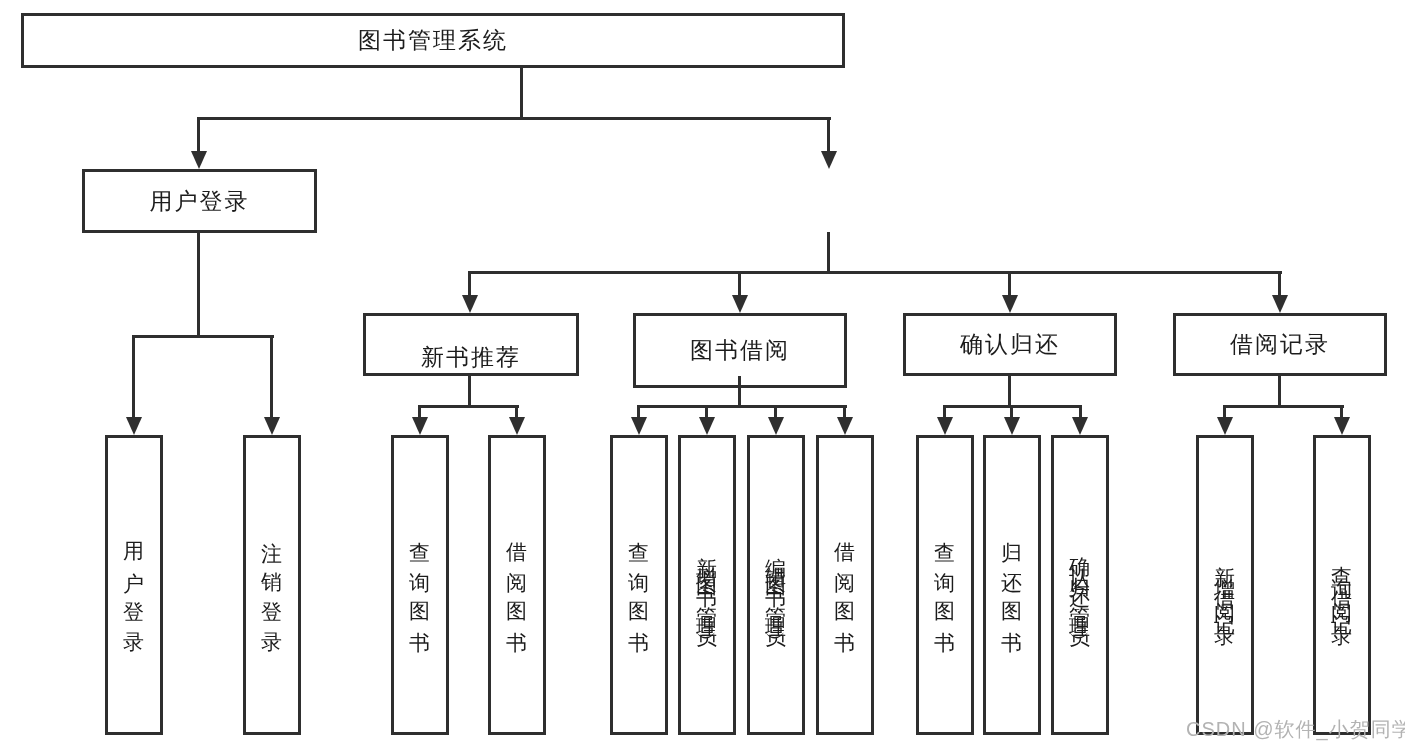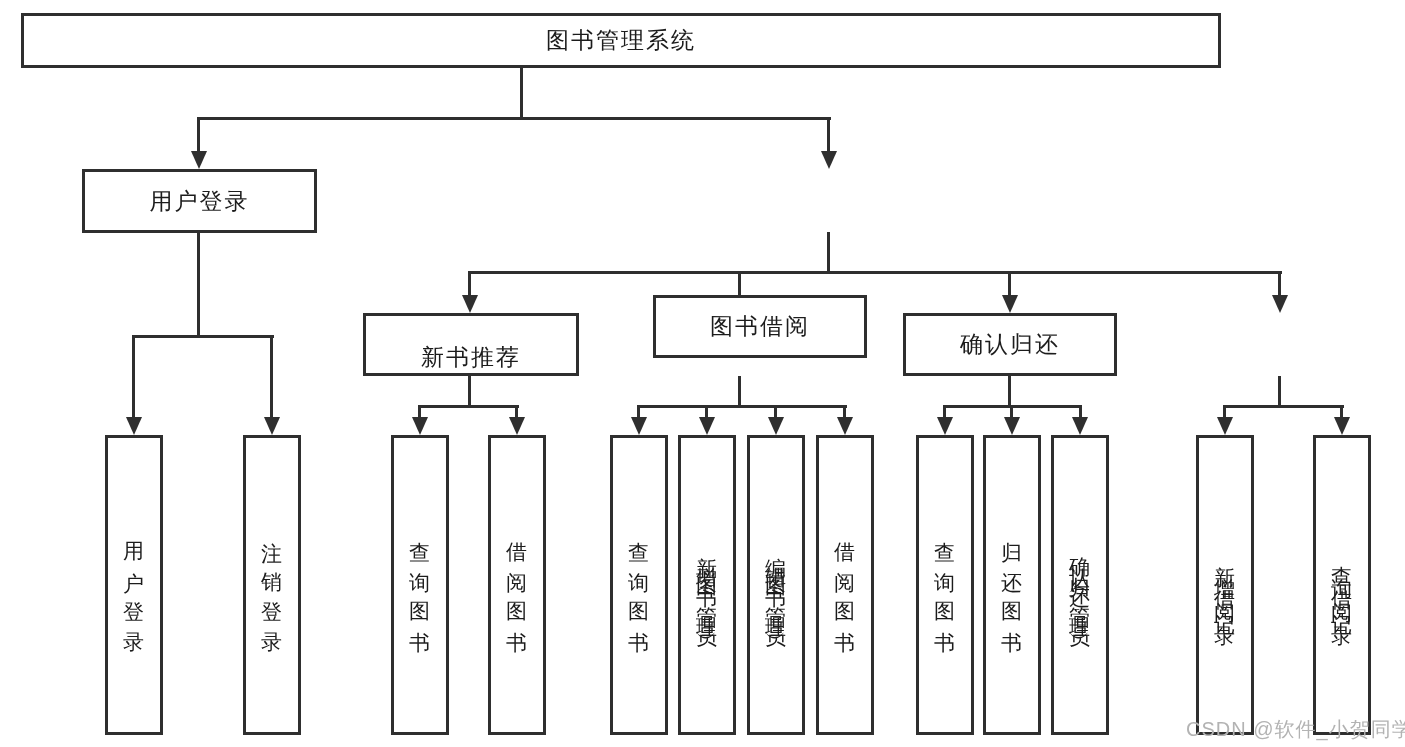--- a/index.html
+++ b/index.html
@@ -53,21 +53,21 @@
     letter-spacing: 1px;
     z-index: 5;
     white-space: nowrap;
   }
 </style>
 </head>
 <body>
 
 <div id="canvas">
 
-  <div class="box" style="left:21px; top:13px; width:1200px; height:55px;text-align:right;">
+  <div class="box" style="left:21px; top:13px; width:824px; height:55px;text-align:right;">
     <span class="hlabel">图书管理系统</span>
   </div>
 
   <div class="ln" style="left:520px; top:68px; width:3px; height:52px;"></div>
   <div class="ln" style="left:198px; top:117px; width:633px; height:3px;"></div>
   <div class="ln" style="left:197px; top:117px; width:3px; height:36px;"></div>
   <div class="ln" style="left:827px; top:117px; width:3px; height:36px;"></div>
   <div class="ah" style="left:191px; top:151px;"></div>
   <div class="ah" style="left:821px; top:151px;"></div>
 
@@ -89,25 +89,28 @@
   <div class="ln" style="left:1008px; top:271px; width:3px; height:26px;"></div>
   <div class="ln" style="left:1278px; top:271px; width:3px; height:26px;"></div>
   <div class="ah" style="left:462px; top:295px;"></div>
   <div class="ah" style="left:732px; top:295px;"></div>
   <div class="ah" style="left:1002px; top:295px;"></div>
   <div class="ah" style="left:1272px; top:295px;"></div>
 
   <div class="box" style="left:363px; top:313px; width:216px; height:63px;align-items:flex-end;">
     <span class="hlabel">新书推荐</span>
   </div>
-  <div class="box" style="left:633px; top:295px; width:214px; height:63px;margin-left:20px;">
+  <div class="box" style="left:633px; top:313px; width:214px; height:75px;">
     <span class="hlabel">图书借阅</span>
   </div>
   <div class="box" style="left:903px; top:313px; width:214px; height:63px;">
     <span class="hlabel">确认归还</span>
+  </div>
+  <div class="box" style="left:1173px; top:313px; width:214px; height:63px;">
+    <span class="hlabel">借阅记录</span>
   </div>
 
   <div class="ln" style="left:468px; top:376px; width:3px; height:32px;"></div>
   <div class="ln" style="left:418px; top:405px; width:101px; height:3px;"></div>
   <div class="ln" style="left:418px; top:405px; width:3px; height:14px;"></div>
   <div class="ln" style="left:515px; top:405px; width:3px; height:14px;"></div>
   <div class="ah" style="left:412px; top:417px;"></div>
   <div class="ah" style="left:509px; top:417px;"></div>
 
   <div class="ln" style="left:738px; top:376px; width:3px; height:32px;"></div>

